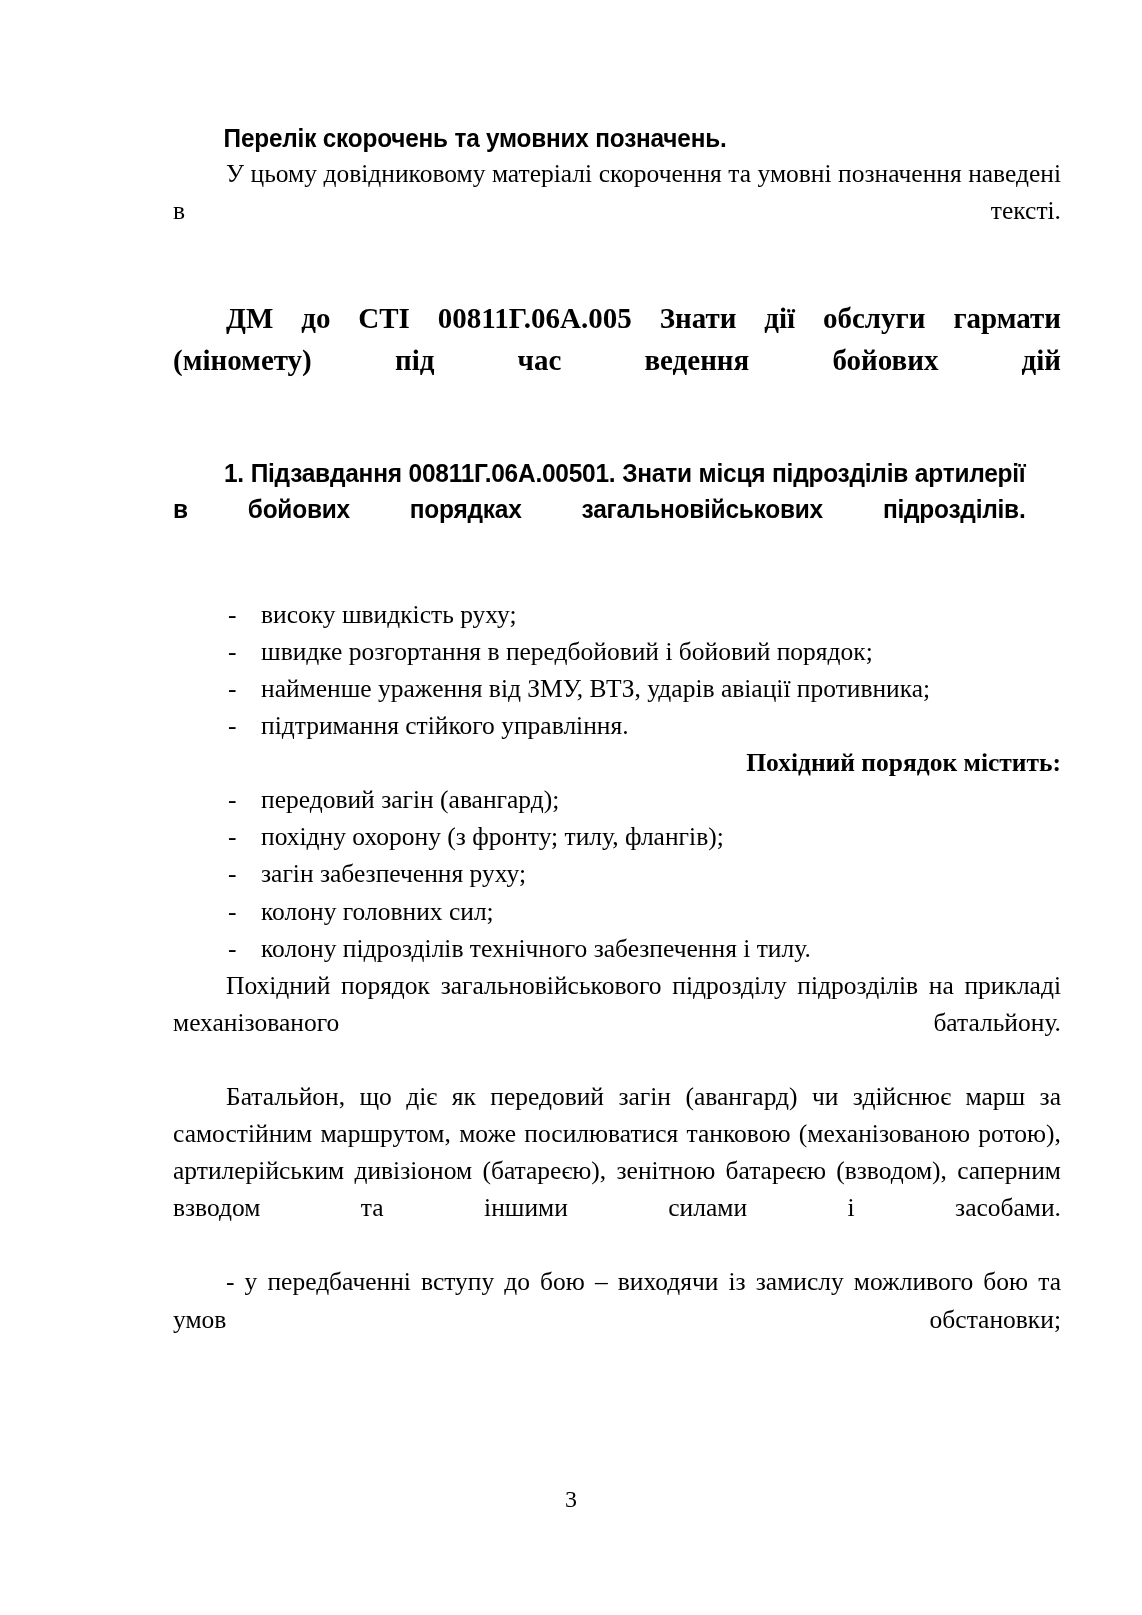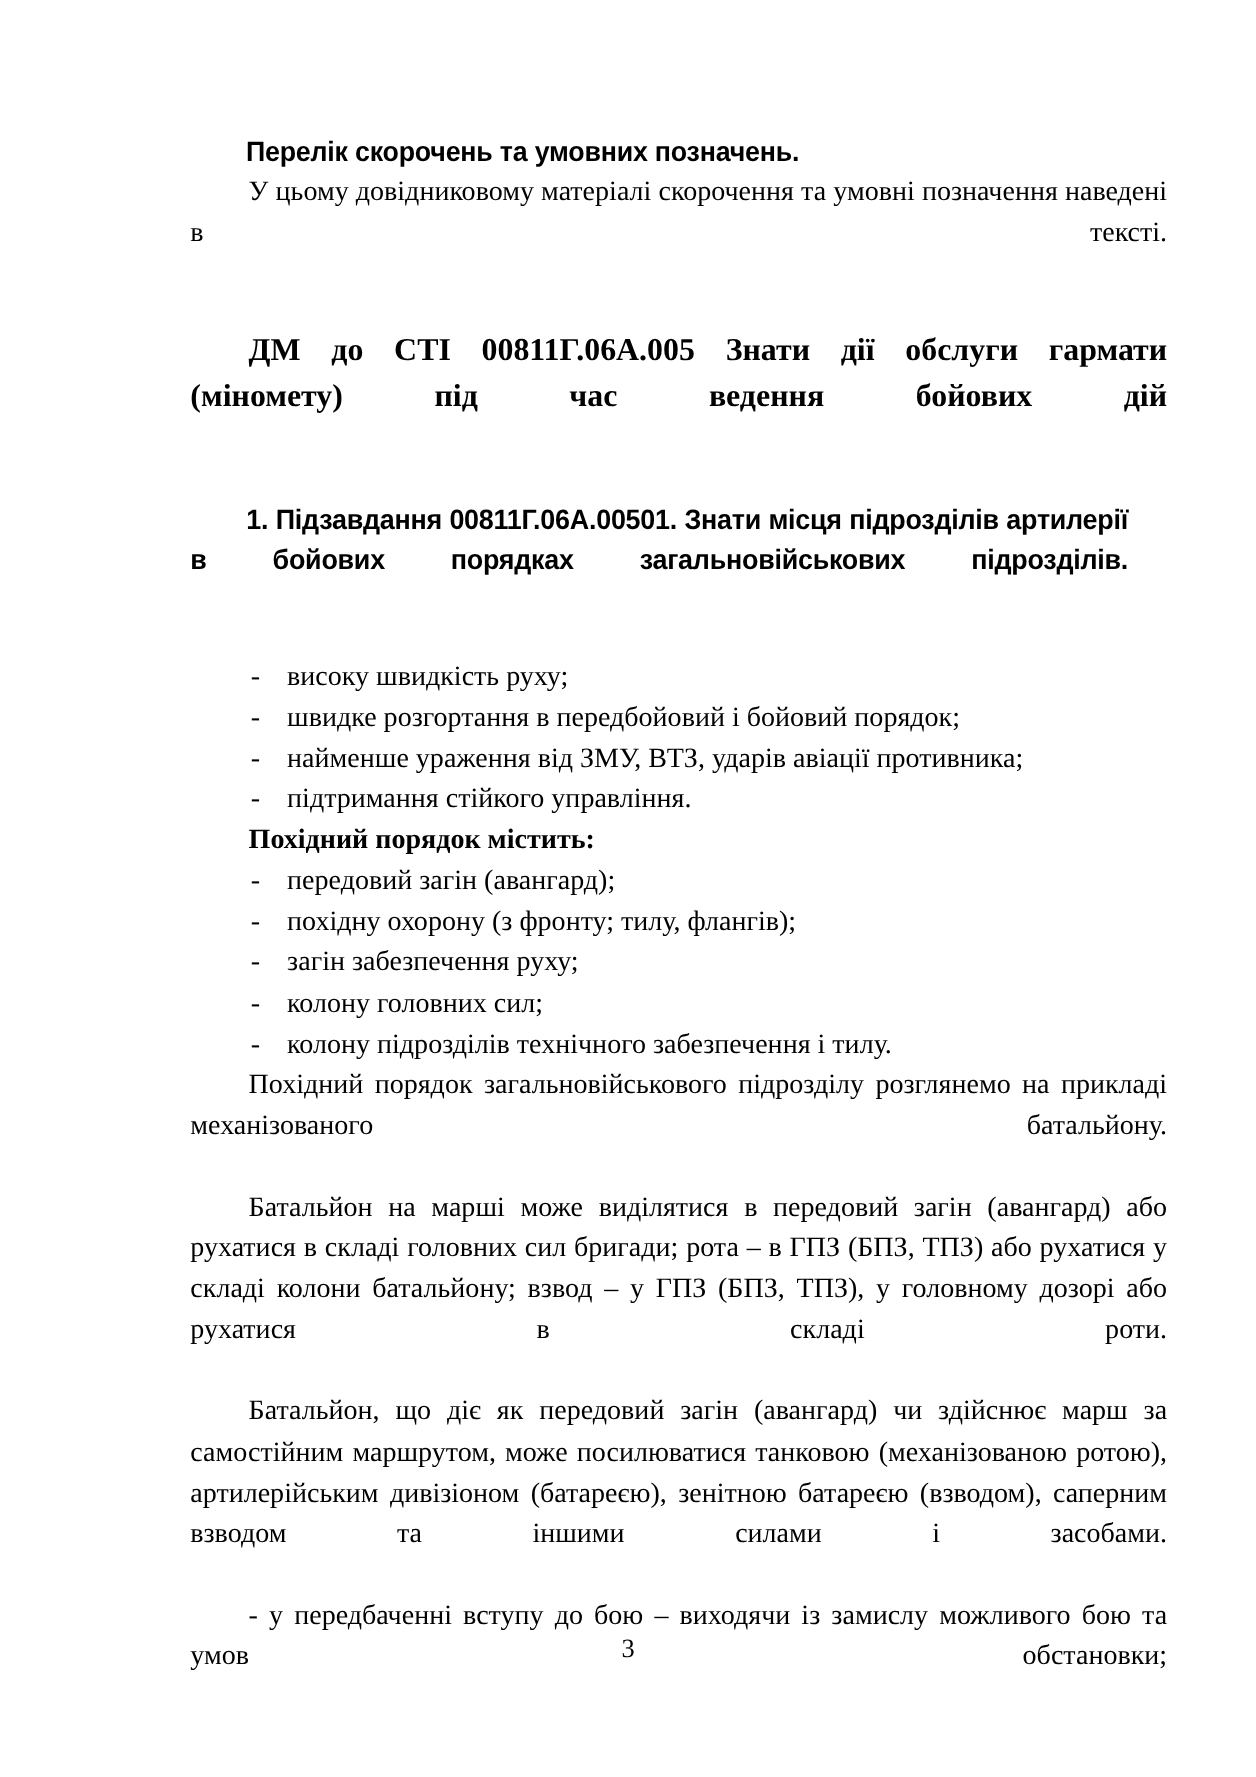--- a/index.html
+++ b/index.html
@@ -114,20 +114,21 @@
     top: 0;
   }
   .lead-bold {
     font-family: "Liberation Serif", "DejaVu Serif", serif;
     font-weight: 700;
     font-size: 25.5px;
     line-height: 1.455;
     color: #000000;
     text-indent: 53px;
     margin: 0;
+    text-align: right;
   }
 
   
   .para-dash {
     font-family: "Liberation Serif", "DejaVu Serif", serif;
     font-size: 25.5px;
     line-height: 1.455;
     color: #000000;
     text-align: justify;
     text-indent: 53px;
@@ -183,23 +184,22 @@
     <p class="lead-bold">Похідний порядок містить:</p>
 
     <ul class="bullets">
       <li><span class="dash">-</span><span>передовий загін (авангард);</span></li>
       <li><span class="dash">-</span><span>похідну охорону (з фронту; тилу, флангів);</span></li>
       <li><span class="dash">-</span><span>загін забезпечення руху;</span></li>
       <li><span class="dash">-</span><span>колону головних сил;</span></li>
       <li><span class="dash">-</span><span>колону підрозділів технічного забезпечення і тилу.</span></li>
     </ul>
 
-    <p class="para">Похідний порядок загальновійськового підрозділу розглянемо на прикладі механізованого батальйону.</p>
-
-    <p class="para">Батальйон на марші може виділятися в передовий загін (авангард) або рухатися в складі головних сил бригади; рота – в ГПЗ (БПЗ, ТПЗ) або рухатися у складі колони батальйону; взвод – у ГПЗ (БПЗ, ТПЗ), у головному дозорі або рухатися в складі роти.</p>
+    <p class="para">Похідний порядок загальновійськового підрозділу підрозділів на прикладі механізованого батальйону.</p>
+
 
     <p class="para">Батальйон, що діє як передовий загін (авангард) чи здійснює марш за самостійним маршрутом, може посилюватися танковою (механізованою ротою), артилерійським дивізіоном (батареєю), зенітною батареєю (взводом), саперним взводом та іншими силами і засобами.</p>
 
 
     <p class="para-dash"><span>-</span>&nbsp;<span>у передбаченні вступу до бою – виходячи із замислу можливого бою та умов обстановки;</span></p>
 
   </div>
 
   <div class="page-number">3</div>
 </div>

